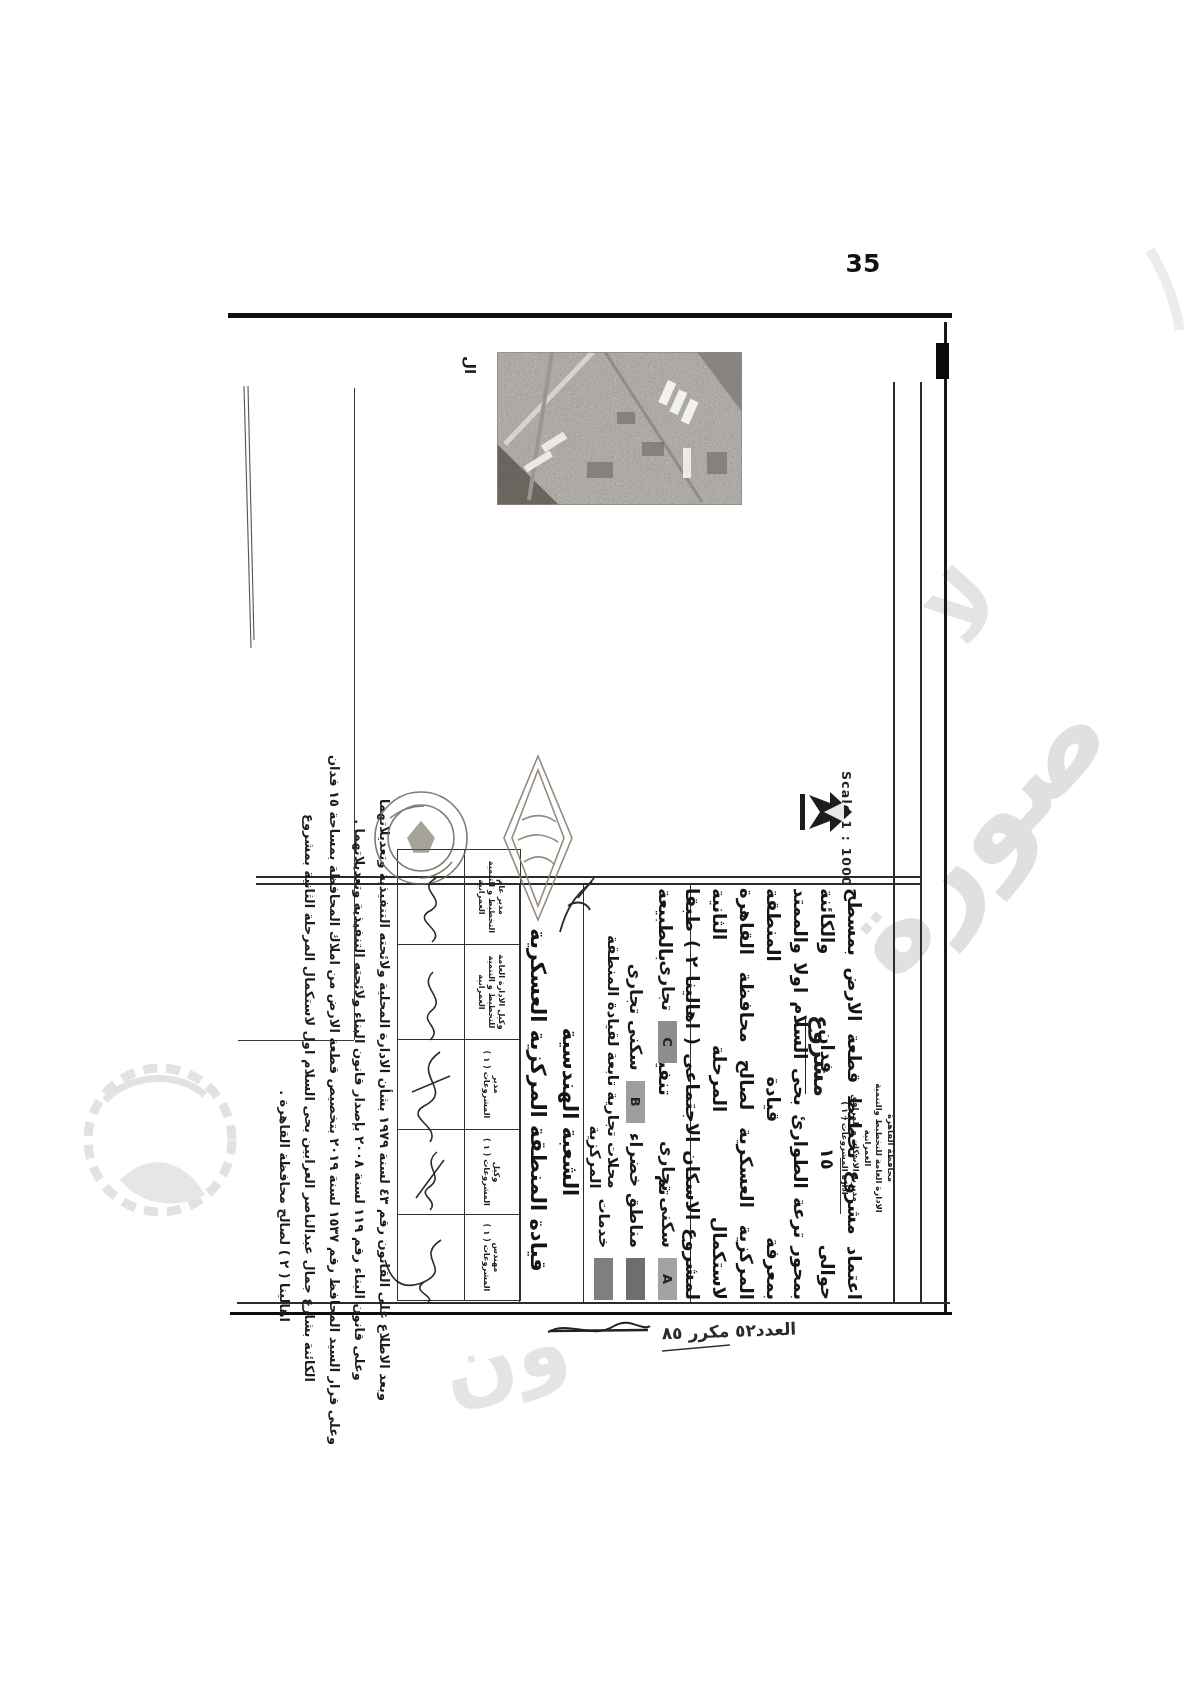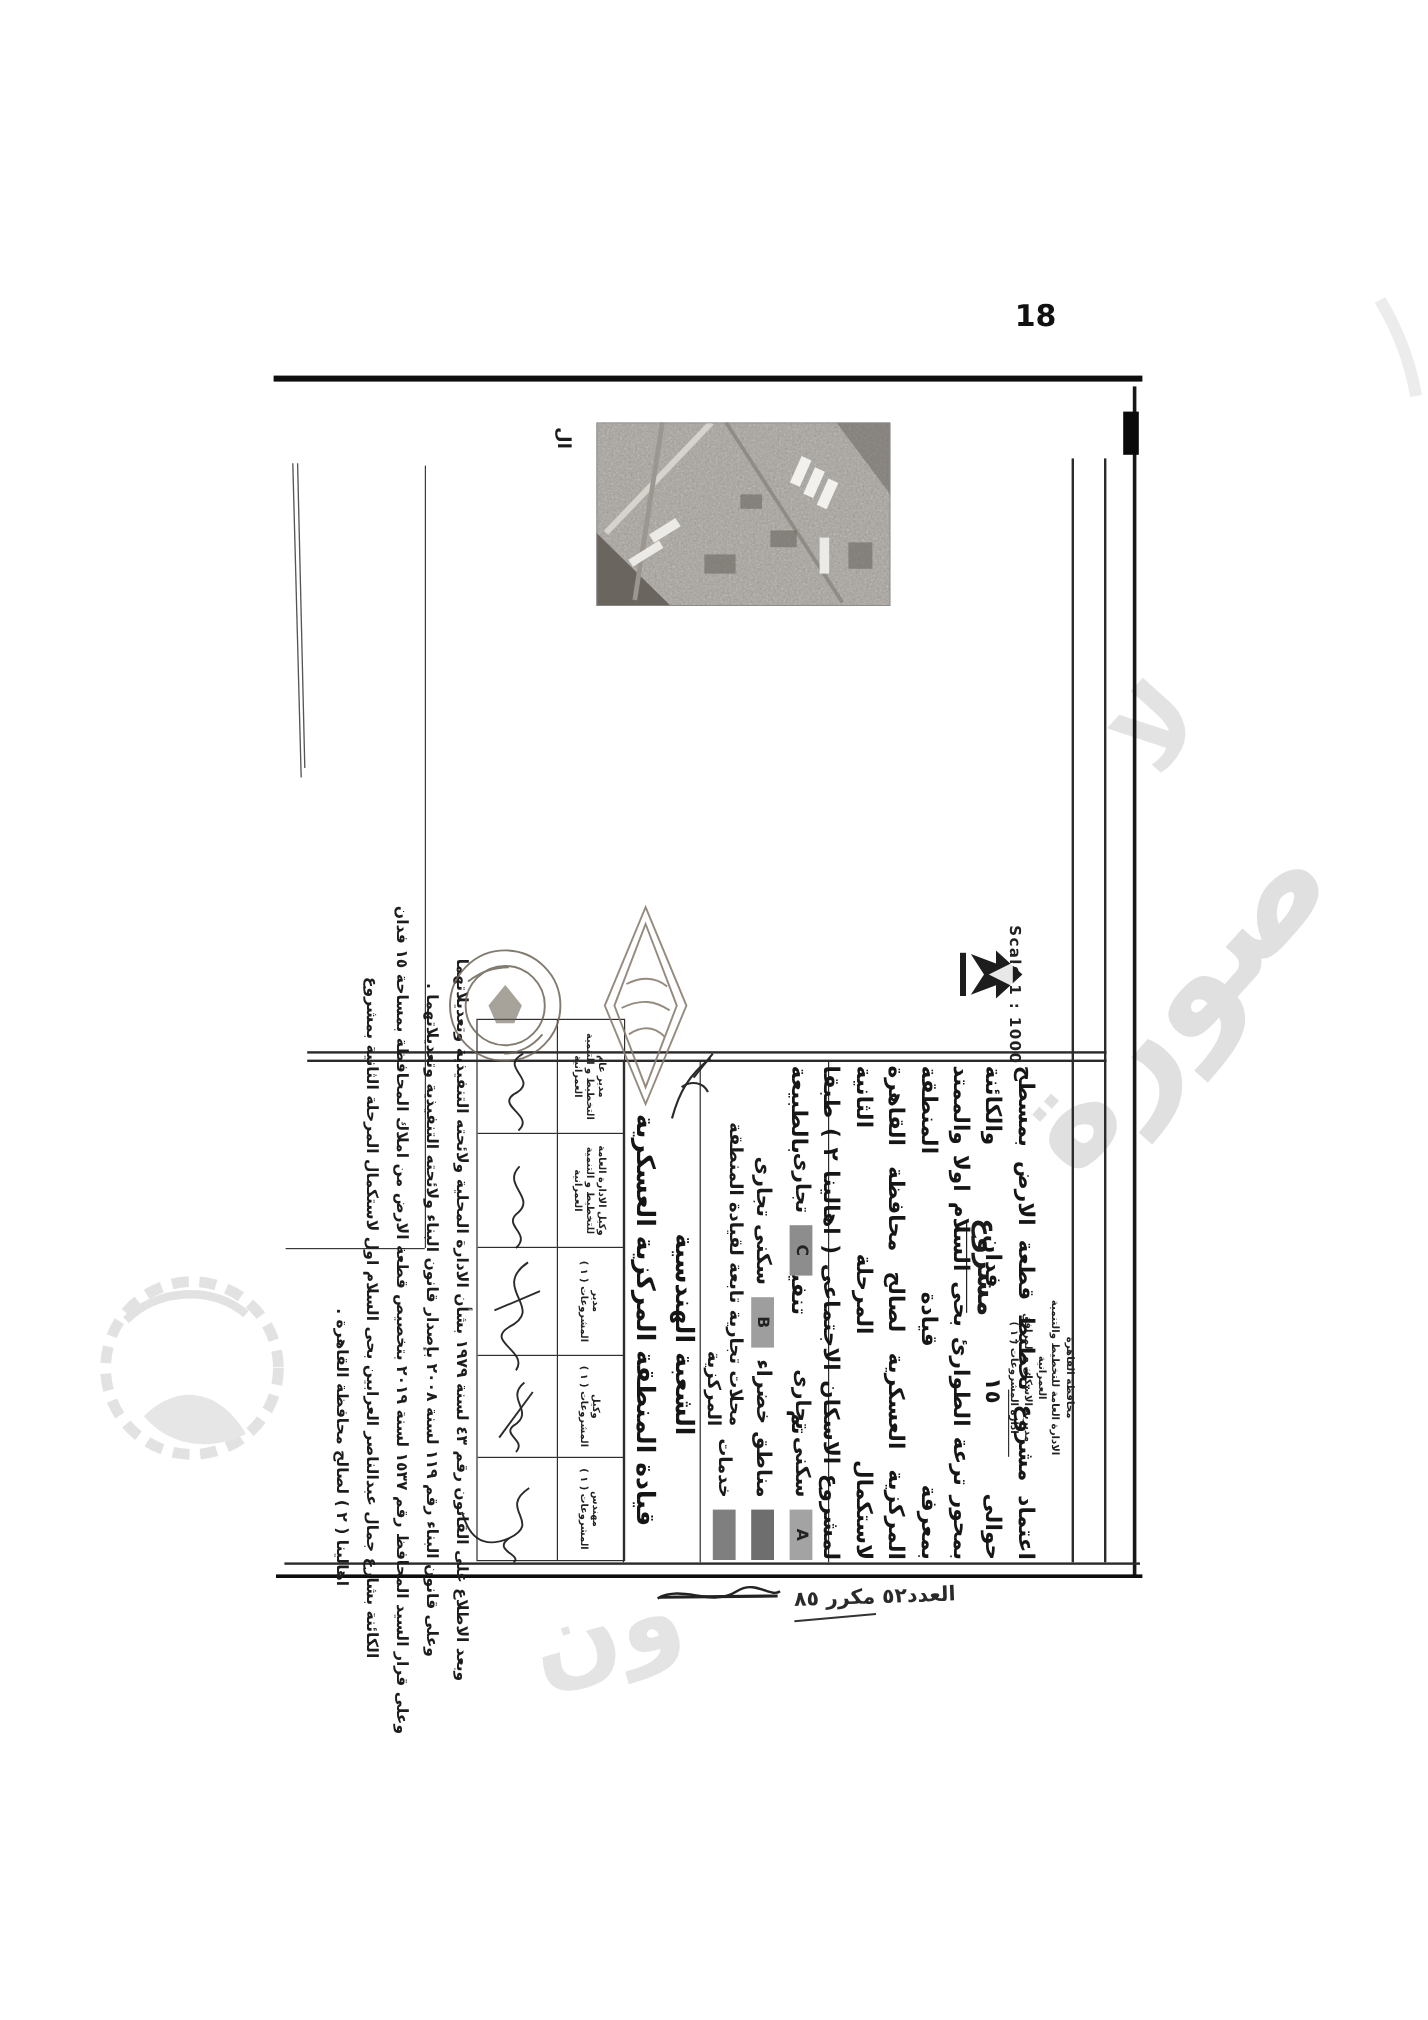--- a/index.html
+++ b/index.html
@@ -52,21 +52,21 @@
     <text x="0" y="0" transform="translate(512 1385) rotate(-16)" text-anchor="middle" font-family="DejaVu Sans" font-size="86" font-weight="bold" fill="#e4e4e4">ون</text>
 
     <g stroke="#e2e2e2" fill="none" stroke-width="9">
       <circle cx="160" cy="1140" r="72" stroke-dasharray="14 9"></circle>
       <path d="M120 1180 C150 1150 185 1160 205 1195 C175 1210 140 1205 120 1180 Z" fill="#e6e6e6" stroke="none"></path>
       <path d="M105 1100 C130 1075 175 1070 205 1095" stroke-width="7"></path>
     </g>
     <path d="M1150 250 C1165 275 1175 300 1180 330" stroke="#ececec" stroke-width="10" fill="none"></path>
   </svg>
 
-  <div class="ctr gz-page" style="left:863px;top:263px;z-index:2">18</div>
+  <div class="ctr gz-page" style="left:863px;top:263px;z-index:2">35</div>
   <div class="ln" style="left:228px;top:313px;width:724px;height:4.5px;background:#0e0e0e;z-index:2"></div>
 
   <div class="ln" style="left:944px;top:322px;width:2.5px;height:991px;background:#181818;z-index:1"></div>
   <div class="ln" style="left:920px;top:382px;width:1.5px;height:920px;z-index:1"></div>
   <div class="ln" style="left:893px;top:382px;width:1.5px;height:920px;z-index:1"></div>
   <div class="ln" style="left:256px;top:876px;width:666px;height:1.5px;z-index:1"></div>
   <div class="ln" style="left:256px;top:883px;width:666px;height:1.5px;z-index:1"></div>
   <div class="ln" style="left:237px;top:1302px;width:713px;height:1.5px;z-index:1"></div>
   <div class="ln" style="left:230px;top:1312px;width:722px;height:3px;background:#0d0d0d;z-index:1"></div>
   <div class="ln" style="left:690px;top:884px;width:1.3px;height:418px;z-index:1"></div>

